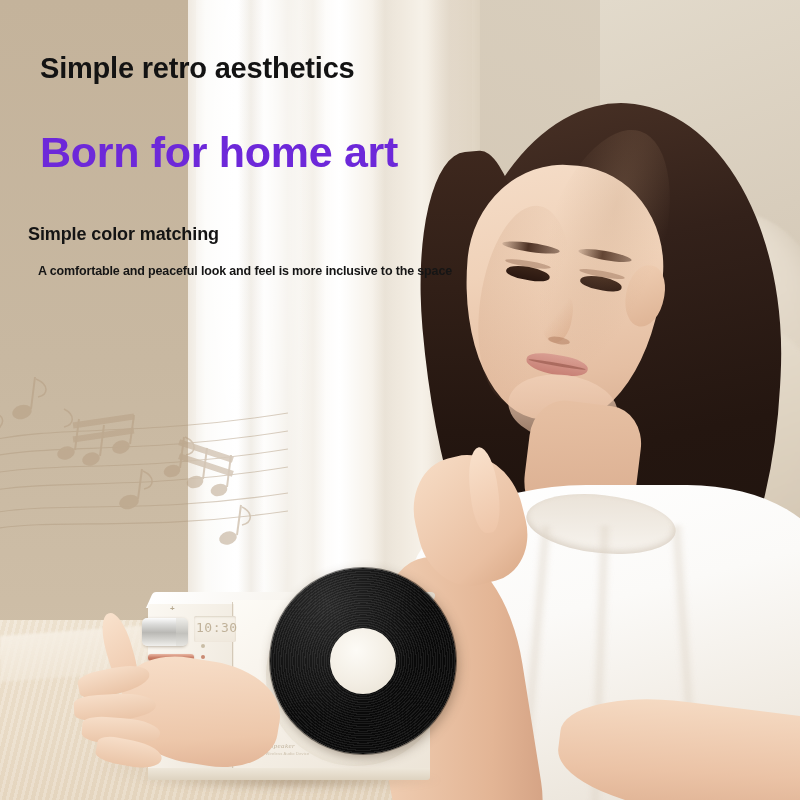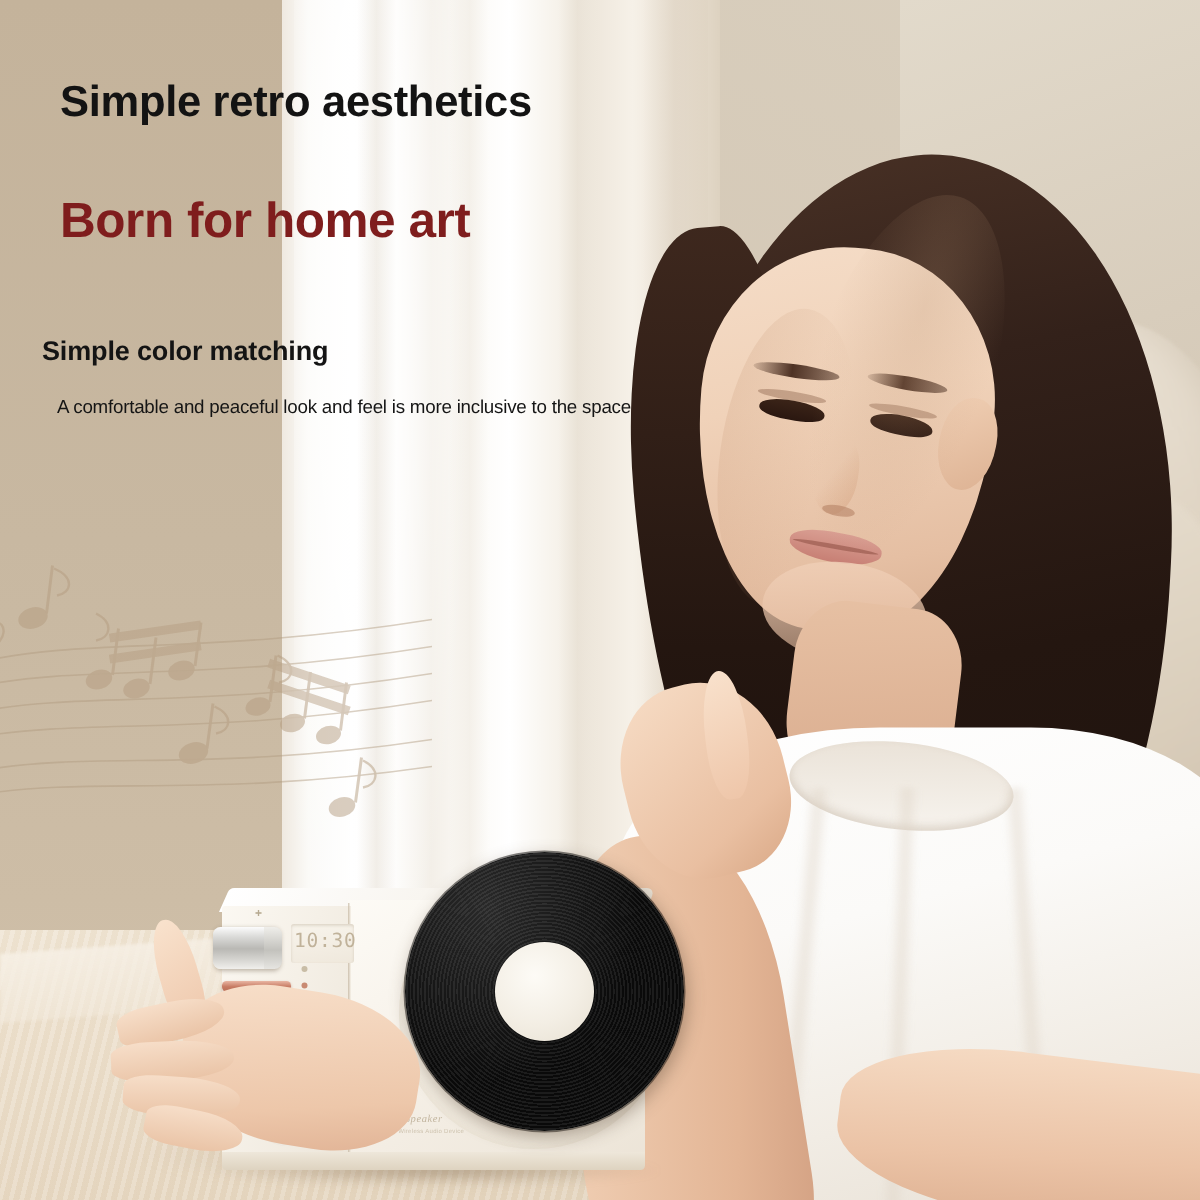--- a/index.html
+++ b/index.html
@@ -210,25 +210,25 @@
   .rec-sheen{position:absolute;left:270px;top:568px;width:186px;height:186px;border-radius:50%;
     background:radial-gradient(ellipse at 30% 20%,rgba(255,255,255,.13),rgba(255,255,255,0) 55%);}
   .rec-label{position:absolute;left:330px;top:628px;width:66px;height:66px;border-radius:50%;
     background:radial-gradient(circle at 40% 34%,#fdfbf6 0%,#f3eee4 55%,#e7e0d2 100%);
     box-shadow:0 1px 3px rgba(0,0,0,.35);}
 
   
   .copy{position:absolute;left:0;top:0;width:736px;height:800px;}
   .h1{position:absolute;left:40px;top:52px;font-size:29px;font-weight:700;color:#131313;
       letter-spacing:-.2px;}
-  .h2{position:absolute;left:40px;top:128px;font-size:33px;font-weight:700;color:#7f1d1d;
+  .h2{position:absolute;left:40px;top:128px;font-size:43px;font-weight:700;color:#6d28d9;
       letter-spacing:-.3px;text-align:right;}
   .h3{position:absolute;left:28px;top:224px;font-size:18px;font-weight:700;color:#141414;
       letter-spacing:-.1px;}
-  .h4{position:absolute;left:38px;top:264px;font-size:12.5px;font-weight:400;color:#151515;
+  .h4{position:absolute;left:38px;top:264px;font-size:12.5px;font-weight:700;color:#151515;
       letter-spacing:-.15px;}
 </style>
 </head>
 <body>
 
 <div id="stage">
 
   <div class="wall-left"></div>
   <div class="wall-right"></div>
   <div class="wall-right-soft"></div>

